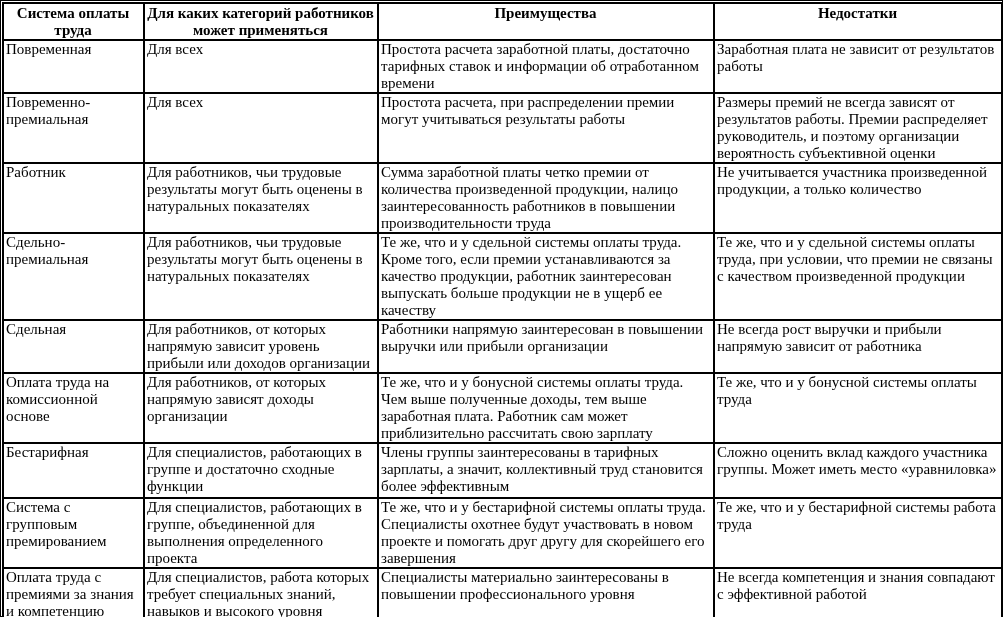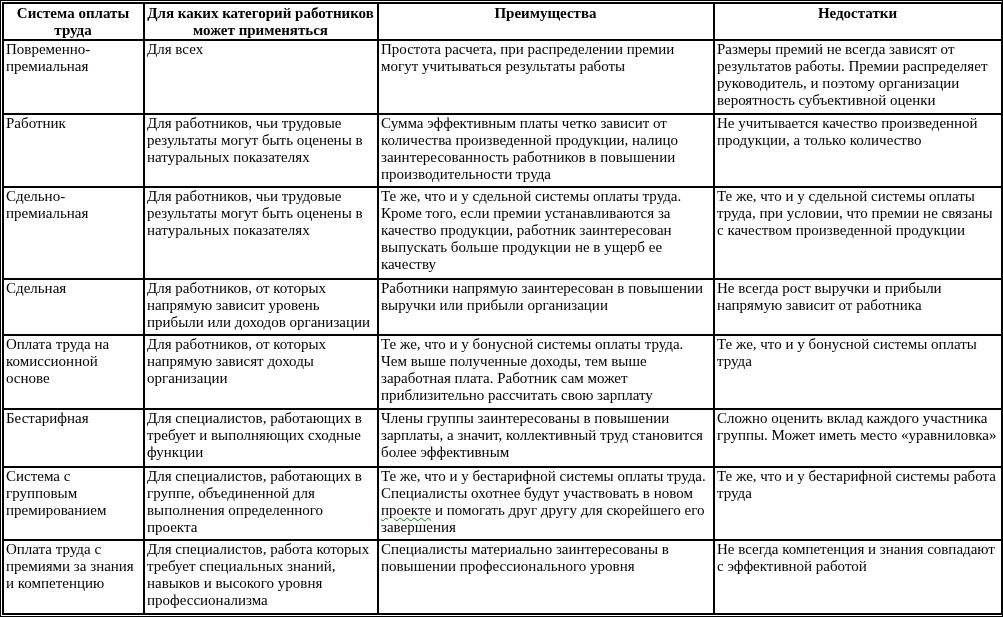--- a/index.html
+++ b/index.html
@@ -55,21 +55,20 @@
   tr.r1   { height: 70px; margin-left: 36px; }
   tr.r2   { height: 70px; }
   tr.r3   { height: 70px; padding-left: 24px; }
   tr.r4   { height: 50px; }
   tr.r5   { height: 70px; border-radius: 16px; }
   tr.r6   { height: 55px; border-radius: 11px; }
   tr.r7   { height: 70px; }
   tr.r8   { height: 69px; }
 
   .spell-error {
-    text-decoration: underline;
     text-decoration-style: wavy;
     text-decoration-color: #008000;
     text-decoration-thickness: 1px;
     text-underline-offset: 2px;
     text-align: right;
   }
 </style>
 </head>
 <body>
 
@@ -84,31 +83,37 @@
       </colgroup>
       <thead>
         <tr class="hdr">
           <th>Система оплаты труда</th>
           <th>Для каких категорий работников может применяться</th>
           <th>Преимущества</th>
           <th>Недостатки</th>
         </tr>
       </thead>
       <tbody>
+        <tr class="r0">
+          <td>Повременная</td>
+          <td>Для всех</td>
+          <td>Простота расчета заработной платы, достаточно тарифных ставок и информации об отработанном времени</td>
+          <td>Заработная плата не зависит от результатов работы</td>
+        </tr>
         <tr class="r1">
           <td>Повременно-премиальная</td>
           <td>Для всех</td>
           <td>Простота расчета, при распределении премии могут учитываться результаты работы</td>
           <td>Размеры премий не всегда зависят от результатов работы. Премии распределяет руководитель, и поэтому организации вероятность субъективной оценки</td>
         </tr>
         <tr class="r2">
           <td>Работник</td>
           <td>Для работников, чьи трудовые результаты могут быть оценены в натуральных показателях</td>
-          <td>Сумма эффективным платы четко зависит от количества произведенной продукции, налицо заинтересованность работников в повышении производительности труда</td>
-          <td>Не учитывается качество произведенной продукции, а только количество</td>
+          <td>Сумма заработной платы четко премии от количества произведенной продукции, налицо заинтересованность работников в повышении производительности труда</td>
+          <td>Не учитывается участника произведенной продукции, а только количество</td>
         </tr>
         <tr class="r3">
           <td>Сдельно-премиальная</td>
           <td>Для работников, чьи трудовые результаты могут быть оценены в натуральных показателях</td>
           <td>Те же, что и у сдельной системы оплаты труда. Кроме того, если премии устанавливаются за качество продукции, работник заинтересован выпускать больше продукции не в ущерб ее качеству</td>
           <td>Те же, что и у сдельной системы оплаты труда, при условии, что премии не связаны с качеством произведенной продукции</td>
         </tr>
         <tr class="r4">
           <td>Сдельная</td>
           <td>Для работников, от которых напрямую зависит уровень прибыли или доходов организации</td>
@@ -116,22 +121,22 @@
           <td>Не всегда рост выручки и прибыли напрямую зависит от работника</td>
         </tr>
         <tr class="r5">
           <td>Оплата труда на комиссионной основе</td>
           <td>Для работников, от которых напрямую зависят доходы организации</td>
           <td>Те же, что и у бонусной системы оплаты труда. Чем выше полученные доходы, тем выше заработная плата. Работник сам может приблизительно рассчитать свою зарплату</td>
           <td>Те же, что и у бонусной системы оплаты труда</td>
         </tr>
         <tr class="r6">
           <td>Бестарифная</td>
-          <td>Для специалистов, работающих в требует и выполняющих сходные функции</td>
-          <td>Члены группы заинтересованы в повышении зарплаты, а значит, коллективный труд становится более эффективным</td>
+          <td>Для специалистов, работающих в группе и достаточно сходные функции</td>
+          <td>Члены группы заинтересованы в тарифных зарплаты, а значит, коллективный труд становится более эффективным</td>
           <td>Сложно оценить вклад каждого участника группы. Может иметь место «уравниловка»</td>
         </tr>
         <tr class="r7">
           <td>Система с групповым премированием</td>
           <td>Для специалистов, работающих в группе, объединенной для выполнения определенного проекта</td>
           <td><span>Те же, что и у бестарифной системы оплаты труда. Специалисты охотнее будут участвовать в новом </span><span class="spell-error">проекте</span><span> и помогать друг другу для скорейшего его завершения</span></td>
           <td>Те же, что и у бестарифной системы работа труда</td>
         </tr>
         <tr class="r8">
           <td>Оплата труда с премиями за знания и компетенцию</td>

